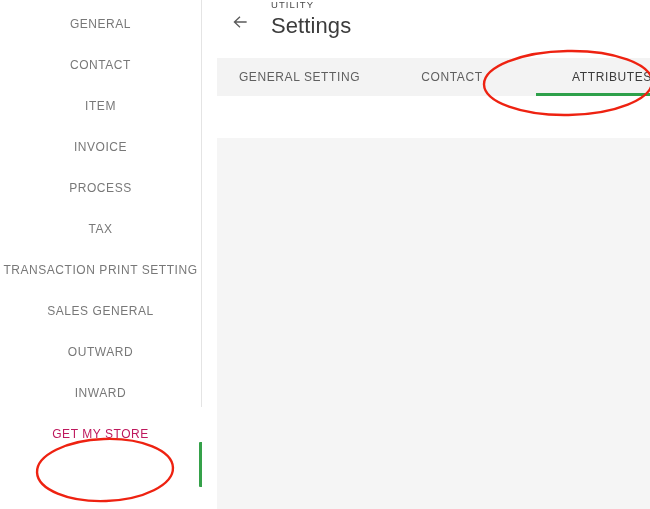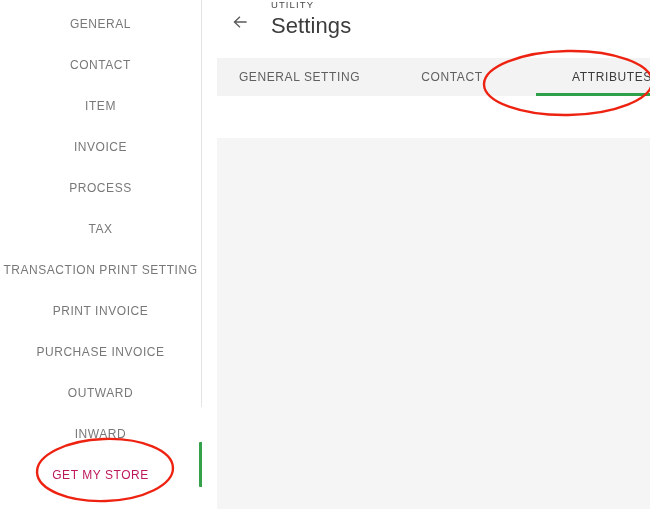--- a/index.html
+++ b/index.html
@@ -190,24 +190,21 @@
     <div class="nav-item">
       <span>PROCESS</span>
     </div>
     <div class="nav-item">
       <span>TAX</span>
     </div>
     <div class="nav-item">
       <span>TRANSACTION PRINT SETTING</span>
     </div>
     <div class="nav-item">
-      <span>PRINT INVOICE</span>
-    </div>
-    <div class="nav-item">
-      <span>PURCHASE INVOICE</span>
+      <span>SALES GENERAL</span>
     </div>
     <div class="nav-item">
       <span>OUTWARD</span>
     </div>
     <div class="nav-item">
       <span>INWARD</span>
     </div>
     <div class="nav-item active">
       <span>GET MY STORE</span>
     </div>

